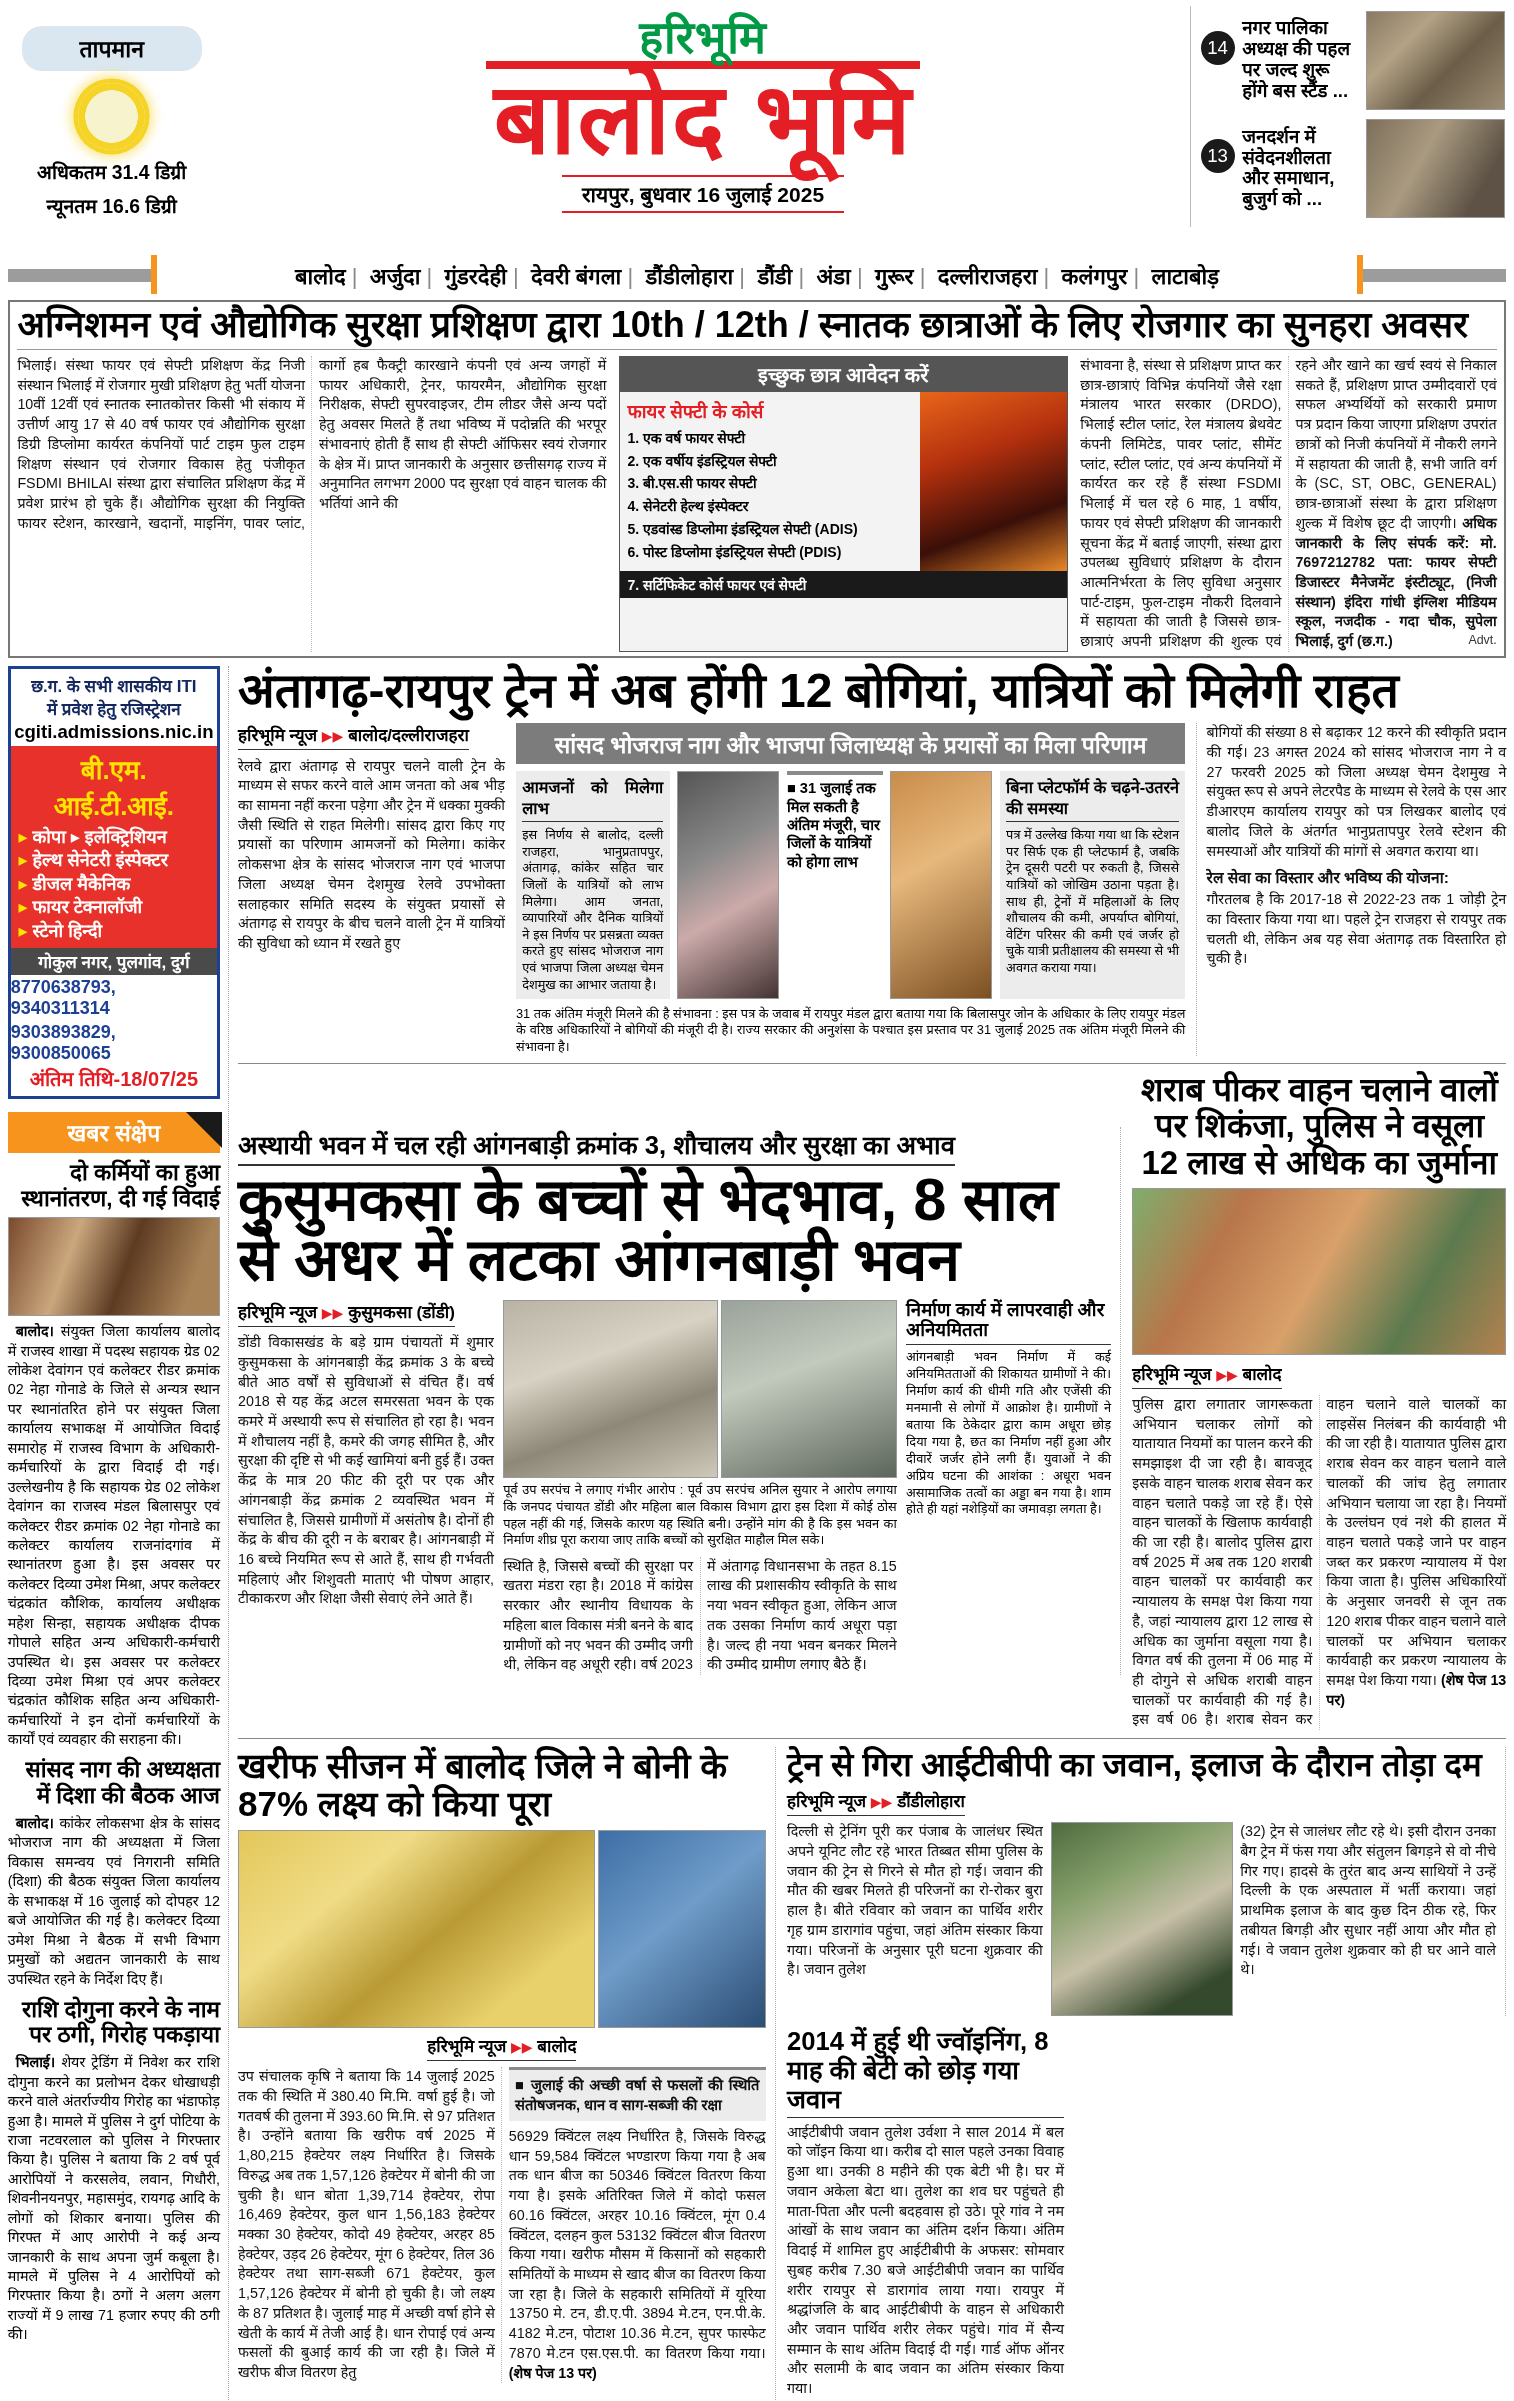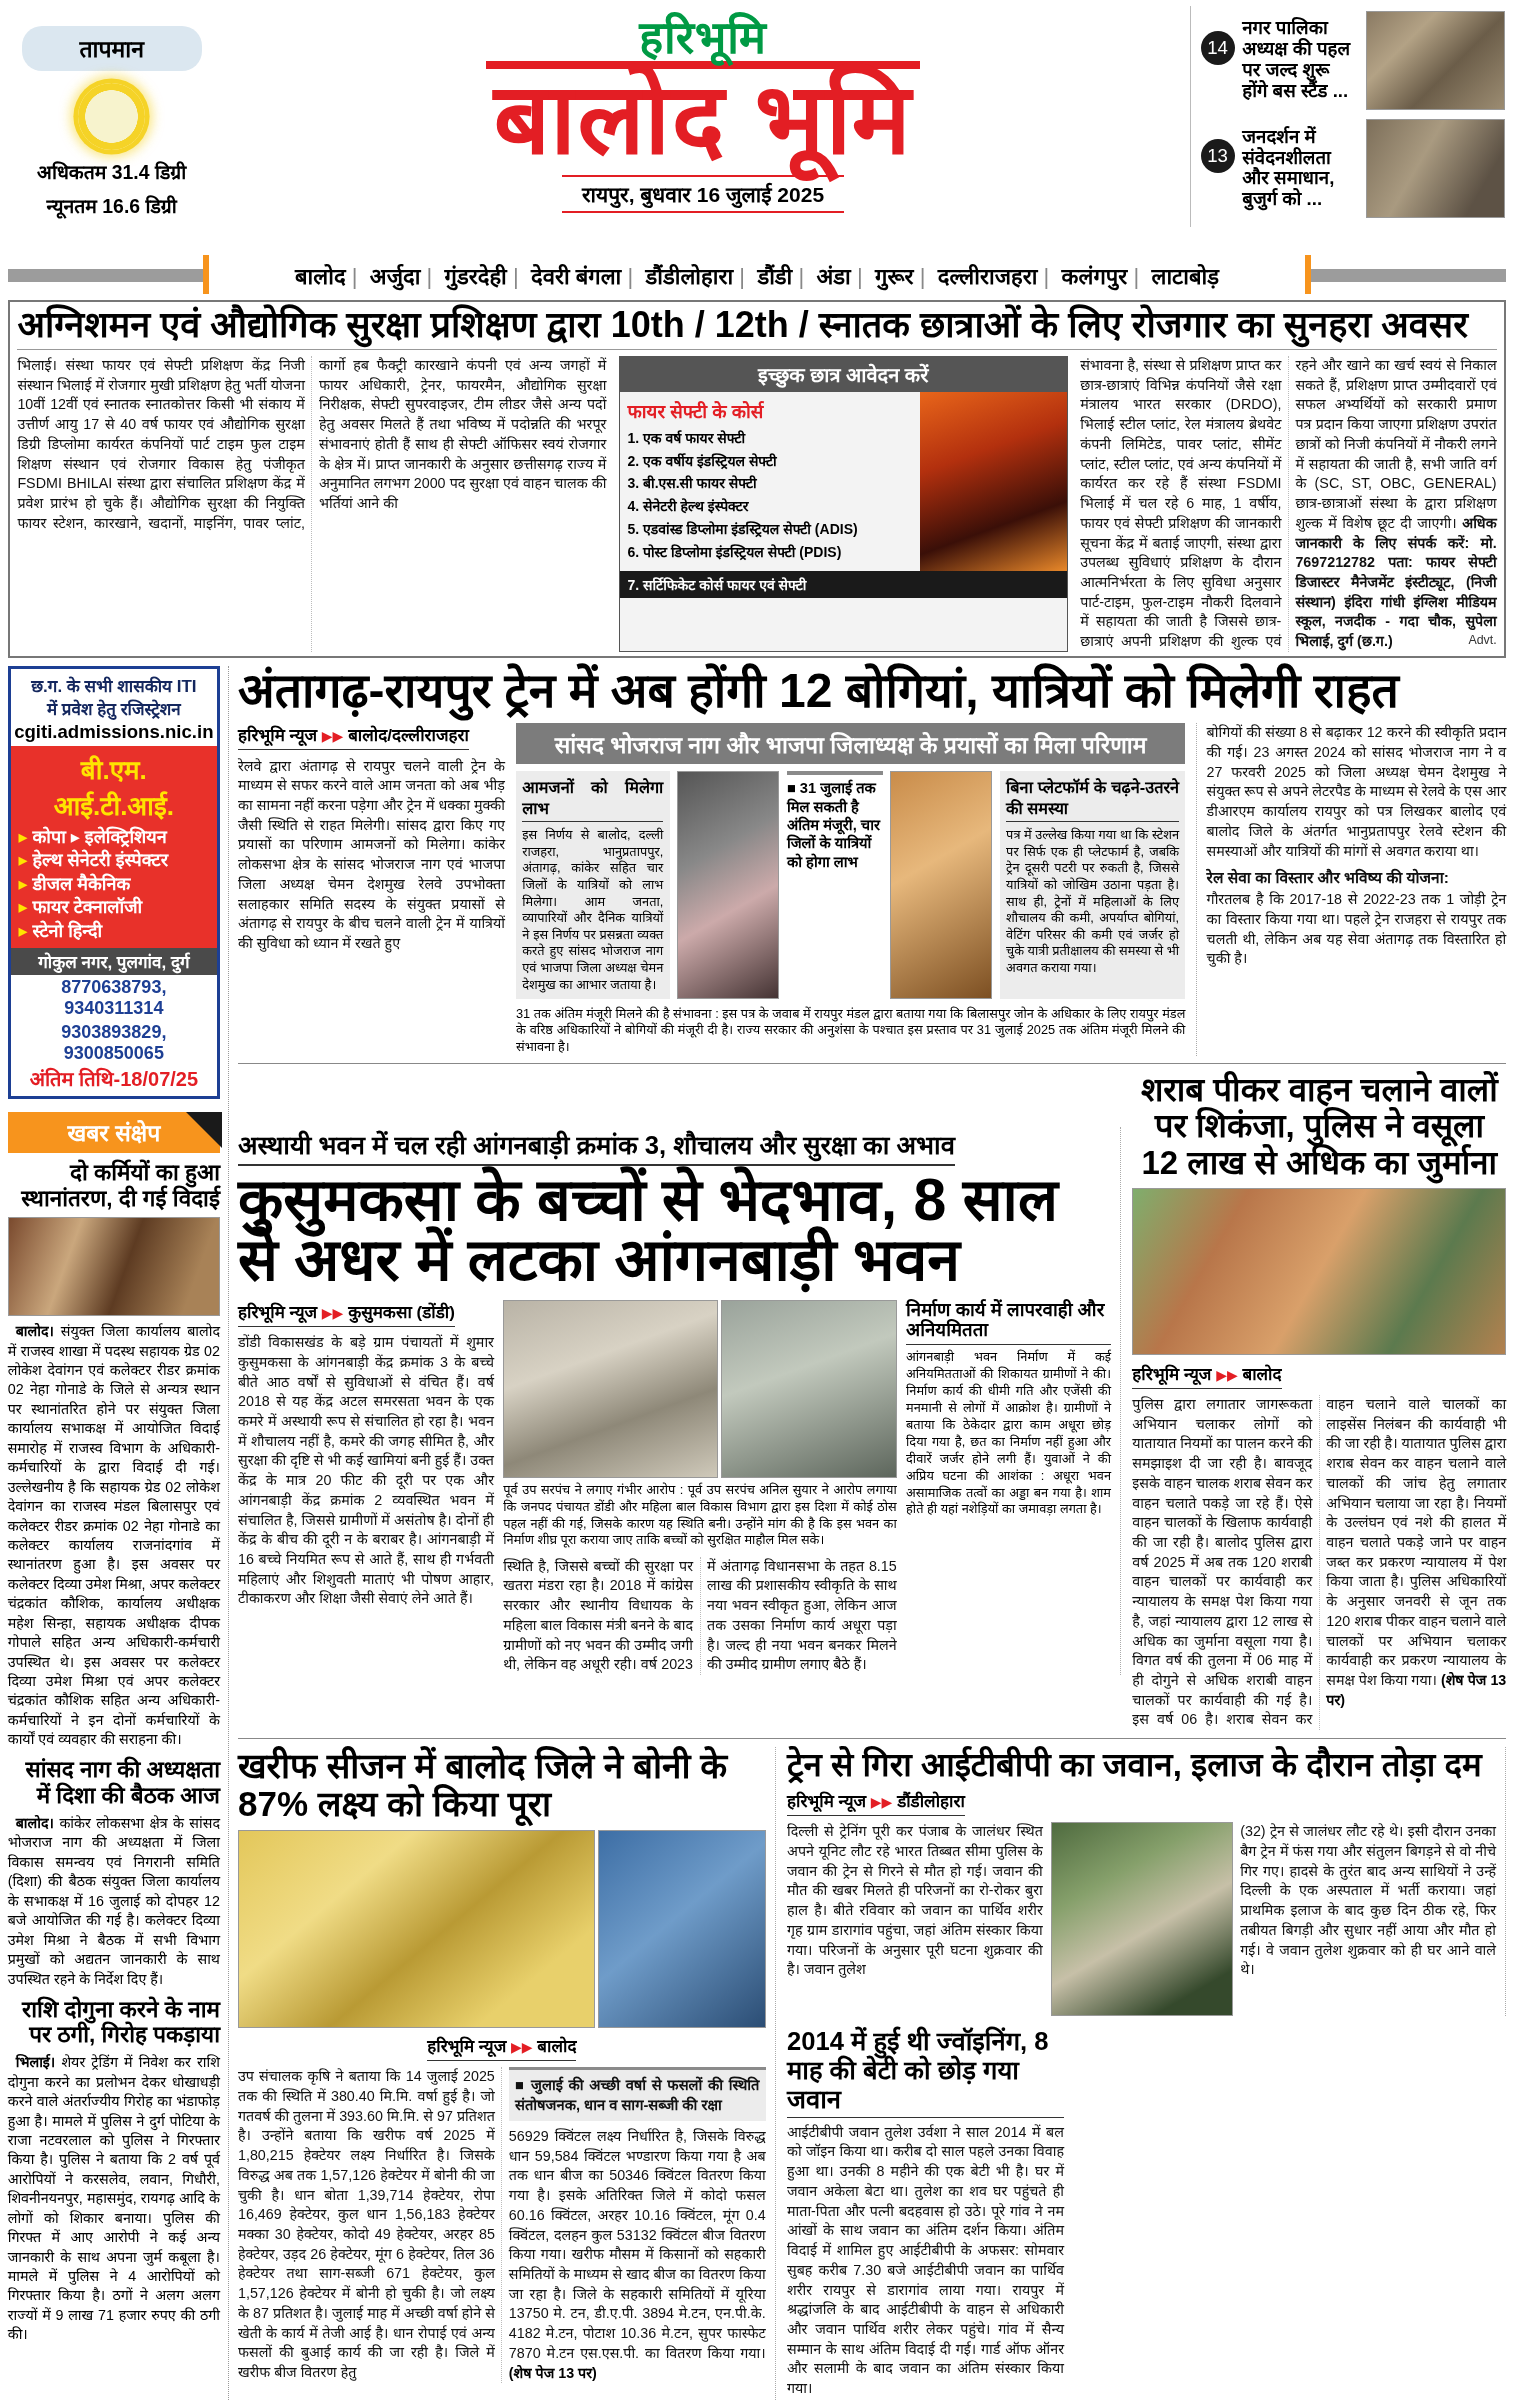--- a/index.html
+++ b/index.html
@@ -21,21 +21,21 @@
   .brief { display:flex; gap:7.7px; margin-bottom:9.3px; position:relative; }
   .brief-num { width:34px; height:34px; background:#1a1a1a; color:#fff; border-radius:50%; font-size:18.6px; display:flex; align-items:center; justify-content:center; flex:0 0 34px; margin-top:20px; }
   .brief-txt { width:116px; font-weight:bold; font-size:18.6px; line-height:1.12; padding-top:7.7px; }
   .brief-photo { width:139px; height:99px; border:0.8px solid #999; flex:0 0 139px; }
   .ph { background:linear-gradient(135deg,#8a7a63 0%,#b3a285 30%,#6b5d49 60%,#9c8c72 100%); }
   .ph2 { background:linear-gradient(120deg,#7d6f5a 0%,#a99a80 40%,#5d5245 80%); }
 
   
   .navband { position:relative; height:40px; margin:3.1px 0 4.6px; }
   .navband:before { content:""; position:absolute; left:0; right:0; top:14px; height:12.4px; background:#9c9c9c; }
-  .navpill { position:relative; margin:0 auto; width:1108px; background:#fff; border-left:6.2px solid #f7941d; border-right:6.2px solid #f7941d; text-align:center; font-weight:bold; font-size:22px; padding:4.6px 4.6px; }
+  .navpill { position:relative; margin:0 auto; width:1212px; background:#fff; border-left:6.2px solid #f7941d; border-right:6.2px solid #f7941d; text-align:center; font-weight:bold; font-size:22px; padding:4.6px 4.6px; }
   .navpill span.sep { color:#888; padding:0 6.2px; font-weight:normal; }
 
   
   .byline { font-weight:bold; font-size:17px; border-bottom:1.5px solid #333; display:inline-block; padding-bottom:3.1px; margin-bottom:6.2px; }
   .byline .arr { color:#e31e24; font-size:14px; }
   .body-txt { font-size:14.3px; line-height:1.38; text-align:justify; color:#111; }
   .cols2 { column-count:2; column-gap:14px; column-rule:0.8px dotted #bbb; }
   .jump { color:#000; font-weight:bold; }
 
   
@@ -61,21 +61,21 @@
 
   
   .iti { border:3.1px solid #1d3f94; }
   .iti-top { text-align:center; font-weight:bold; color:#14275e; font-size:17px; padding:4.6px 3.1px 1.5px; }
   .iti-url { text-align:center; font-weight:bold; font-size:18.6px; padding-bottom:3.1px; }
   .iti-red { background:#e8312a; padding:4.6px 7.7px; }
   .iti-name { color:#ffe400; font-weight:bold; font-size:26px; text-align:center; margin-bottom:3.1px; }
   .iti-course { color:#fff; font-weight:bold; font-size:18px; line-height:1.3; }
   .iti-course .b { color:#ffe400; }
   .iti-addr { background:#4a4a4a; color:#fff; font-weight:bold; text-align:center; font-size:17px; padding:2.3px 0; }
-  .iti-ph { color:#1d3f94; font-weight:bold; font-size:18px; text-align:center; padding:2.3px 0 0; }
+  .iti-ph { color:#1d3f94; font-weight:bold; font-size:18px; padding:2.3px 0 0; }
   .iti-date { color:#e31e24; font-weight:bold; font-size:20px; text-align:center; padding:1.5px 0 3.9px; }
   .khabar { margin:12.4px 0 7.7px; position:relative; background:#f7941d; color:#fff; font-weight:bold; font-size:23px; text-align:center; padding:4.6px 0; }
   .khabar:after { content:""; position:absolute; right:-1.5px; top:0; border-top:36px solid #1a1a1a; border-left:36px solid transparent; }
   .sb-art h3 { font-size:22.5px; line-height:1.12; margin:7.7px 0 6.2px;text-align:right; }
   .sb-photo { width:100%; height:99px; border:0.8px solid #999; margin-bottom:6.2px; background:linear-gradient(110deg,#7a4a2e 0%,#caa77d 30%,#5d3b22 55%,#a88257 85%); }
   .sb-art p { font-size:14.3px; line-height:1.36; text-align:justify; margin-bottom:4.6px; }
   .lead { font-weight:bold;margin-left:8px; }
 
   
   .train { border-bottom:1.5px solid #888; padding-bottom:7.7px; margin-bottom:7.7px; }

